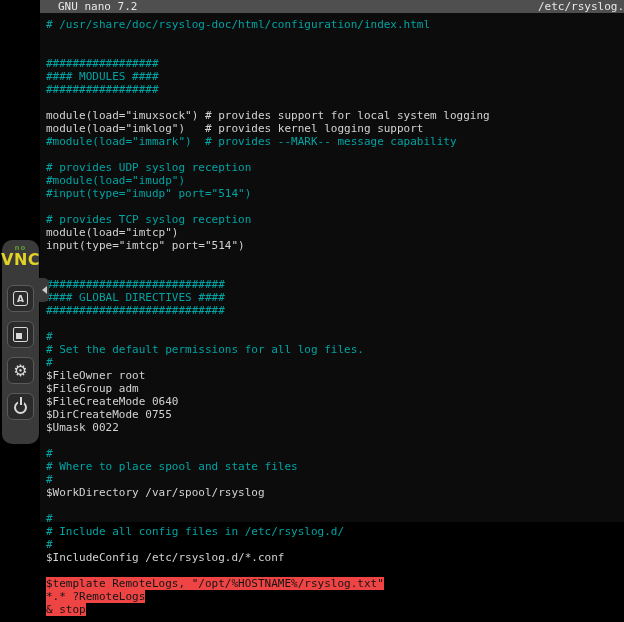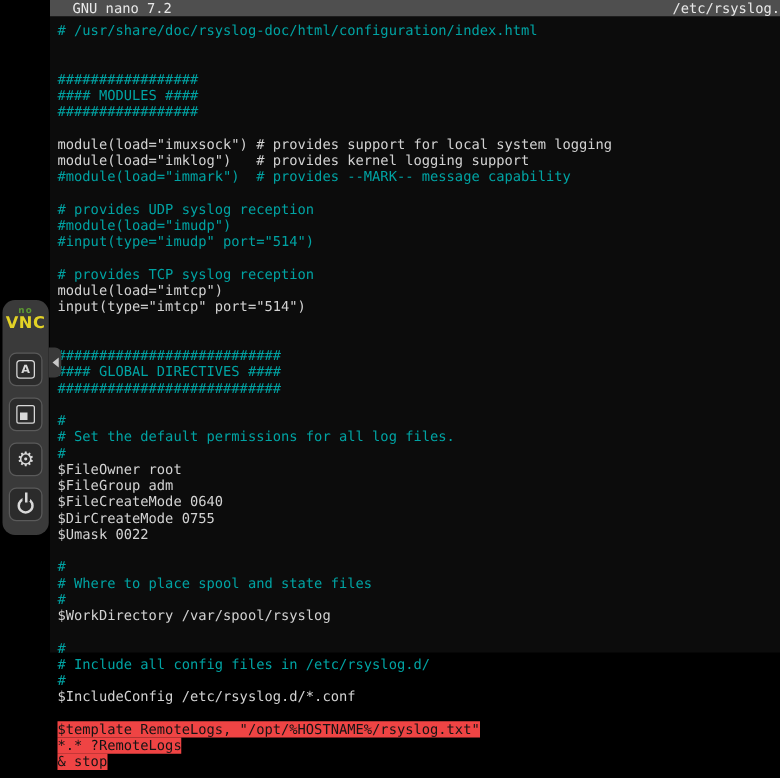--- a/index.html
+++ b/index.html
@@ -13,25 +13,25 @@
   }
   
   .sidebar {
     position:absolute; left:0; top:0; width:40px; height:622px;
     background:#000; z-index:3;
   }
   .vnc-panel {
     position:absolute; left:2px; top:240px; width:37px;
     background:#3a3a3a; border-radius:10px;
     display:flex; flex-direction:column; align-items:center;
-    padding:5px 0 11px 0;
+    padding:5px 0 24px 0;
   }
   .vnc-logo { text-align:center; line-height:1; margin-bottom:8px; font-family:"DejaVu Sans",sans-serif; }
   .vnc-logo .logo-no  { display:block; font-size:7px; font-weight:bold; color:#5c9a32; letter-spacing:1px; }
-  .vnc-logo .logo-vnc { display:block; font-size:13px; font-weight:bold; color:#e3d226; letter-spacing:0.5px; }
+  .vnc-logo .logo-vnc { display:block; font-size:16px; font-weight:bold; color:#e3d226; letter-spacing:0.5px; }
   .vnc-btn {
     width:27px; height:27px; margin-top:9px;
     background:#2b2b2b; border:1px solid #5a5a5a; border-radius:6px;
     display:flex; align-items:center; justify-content:center;
     color:#d9d9d9; cursor:pointer;
     font-family:"DejaVu Sans",sans-serif;
   }
   .clip-box {
     width:15px; height:15px; border:1.5px solid #d9d9d9; border-radius:3px;
     display:flex; align-items:center; justify-content:center;

